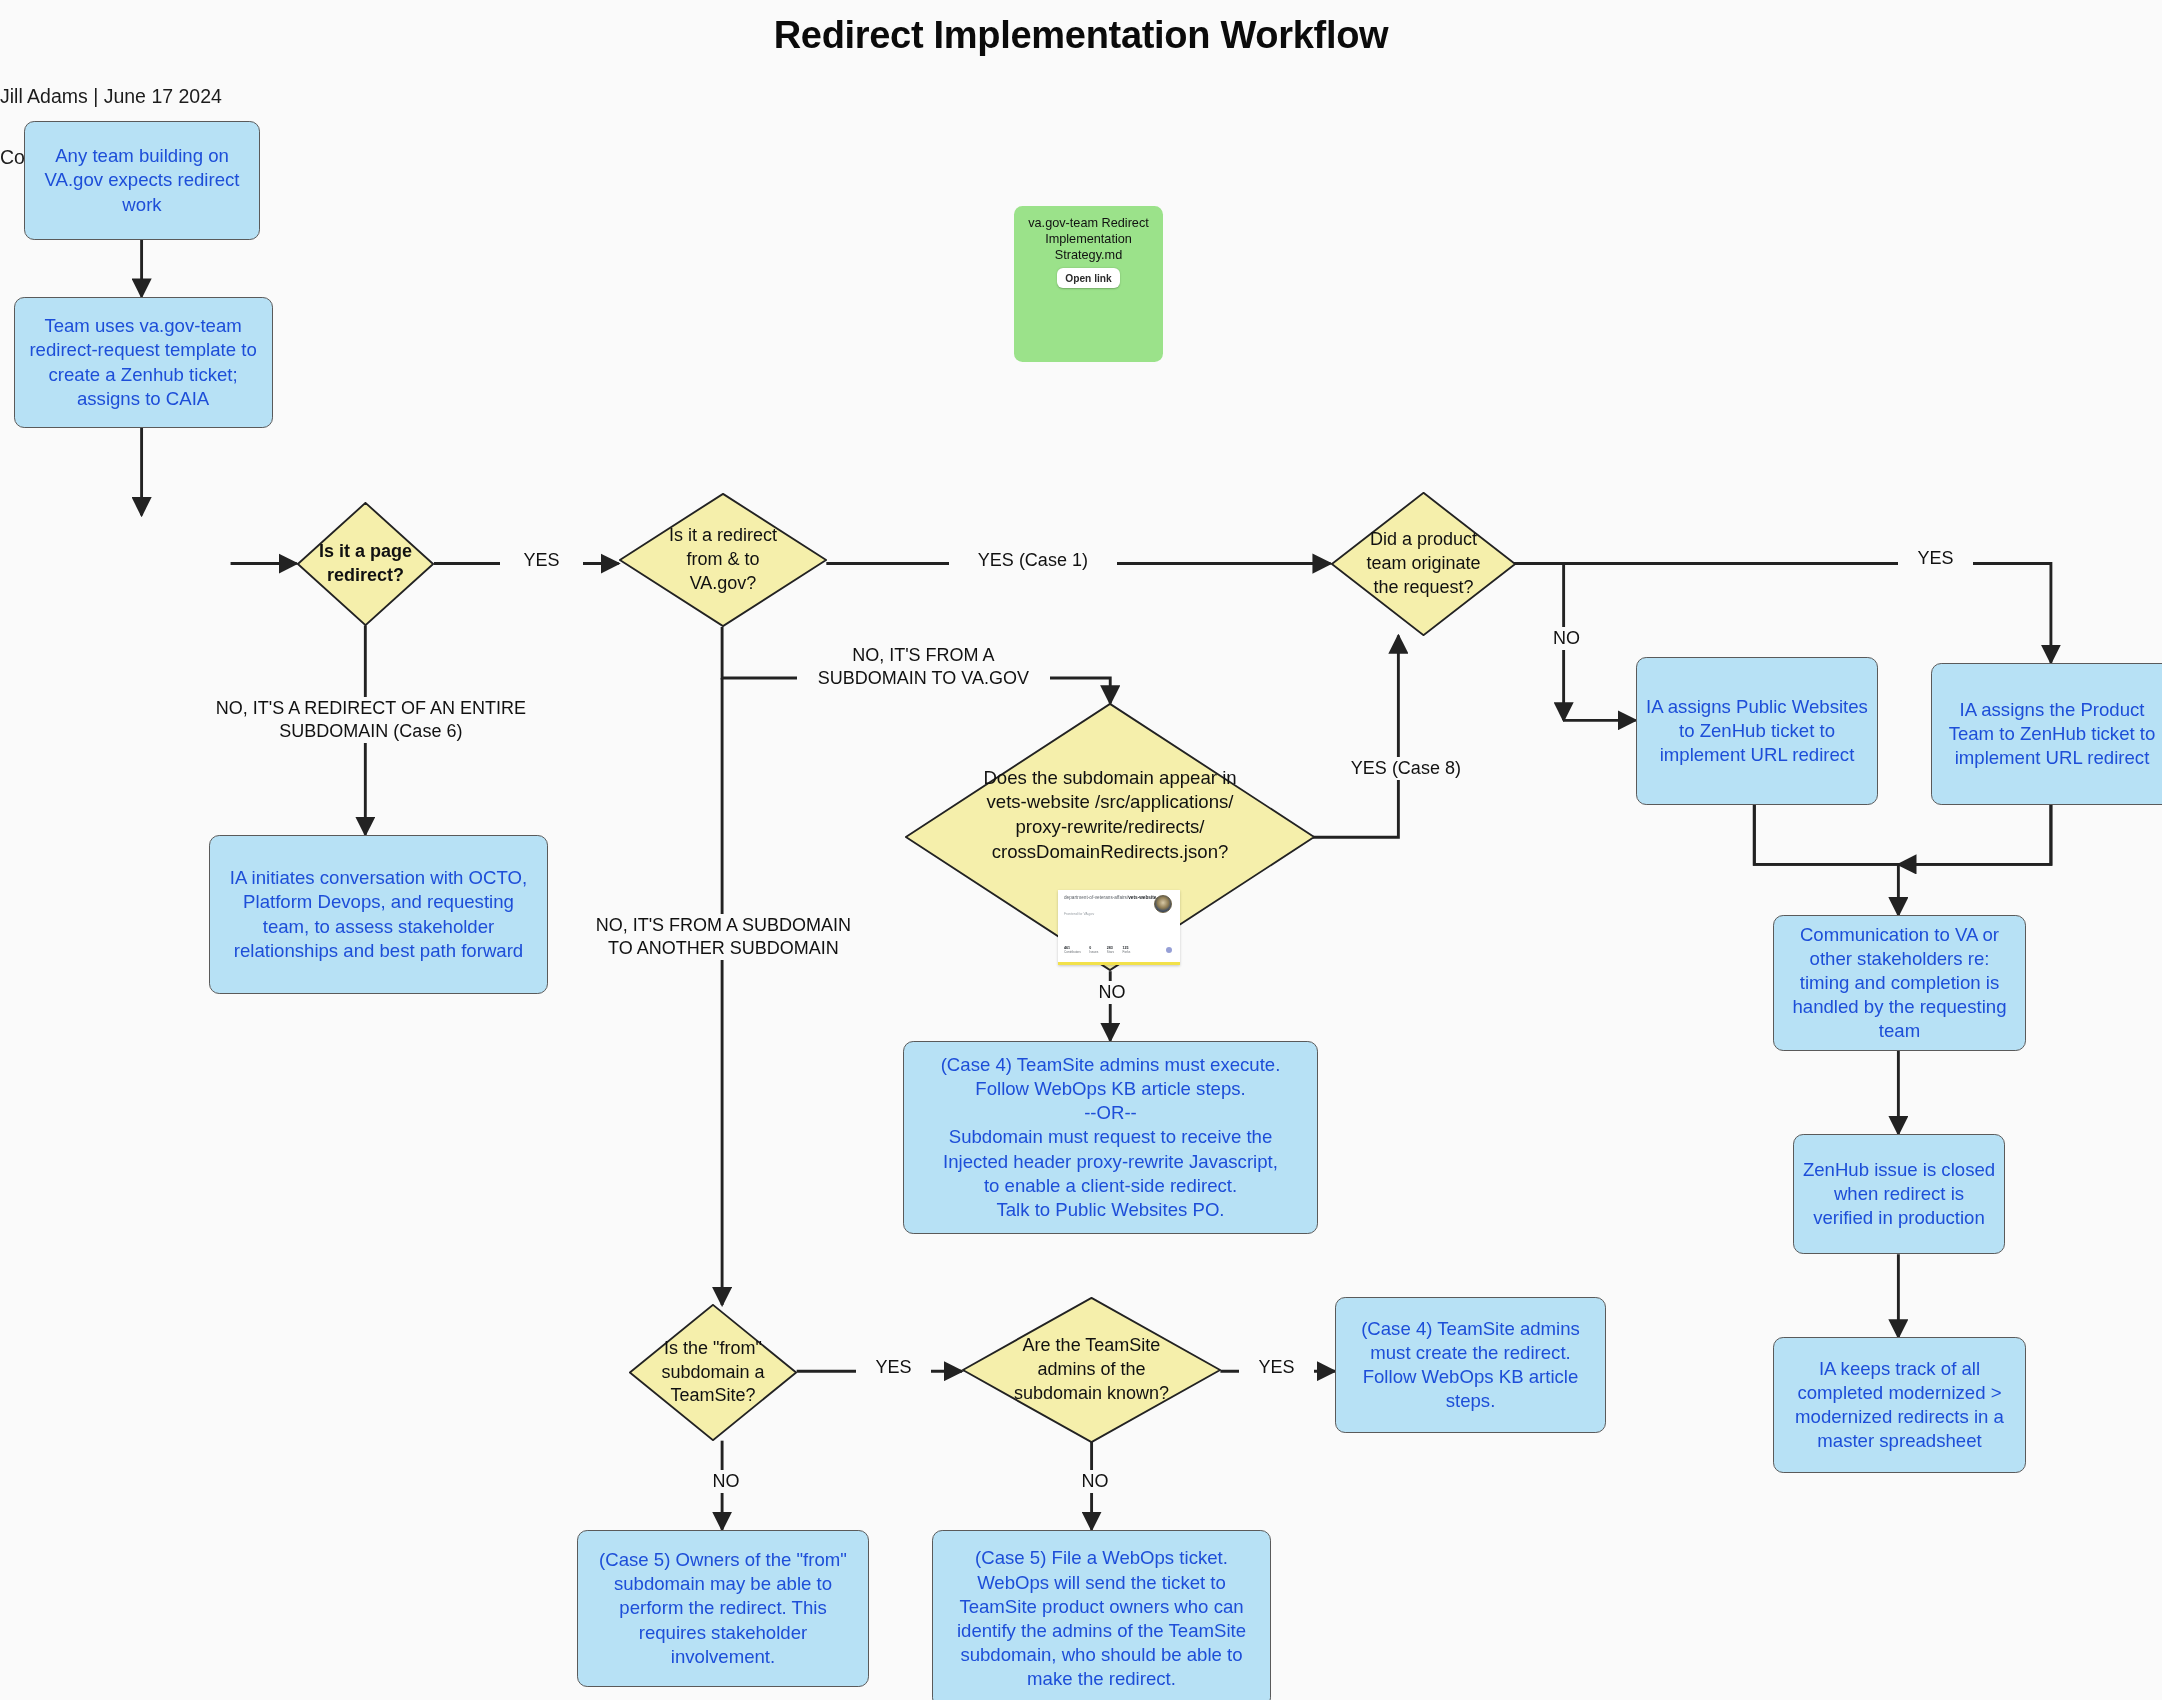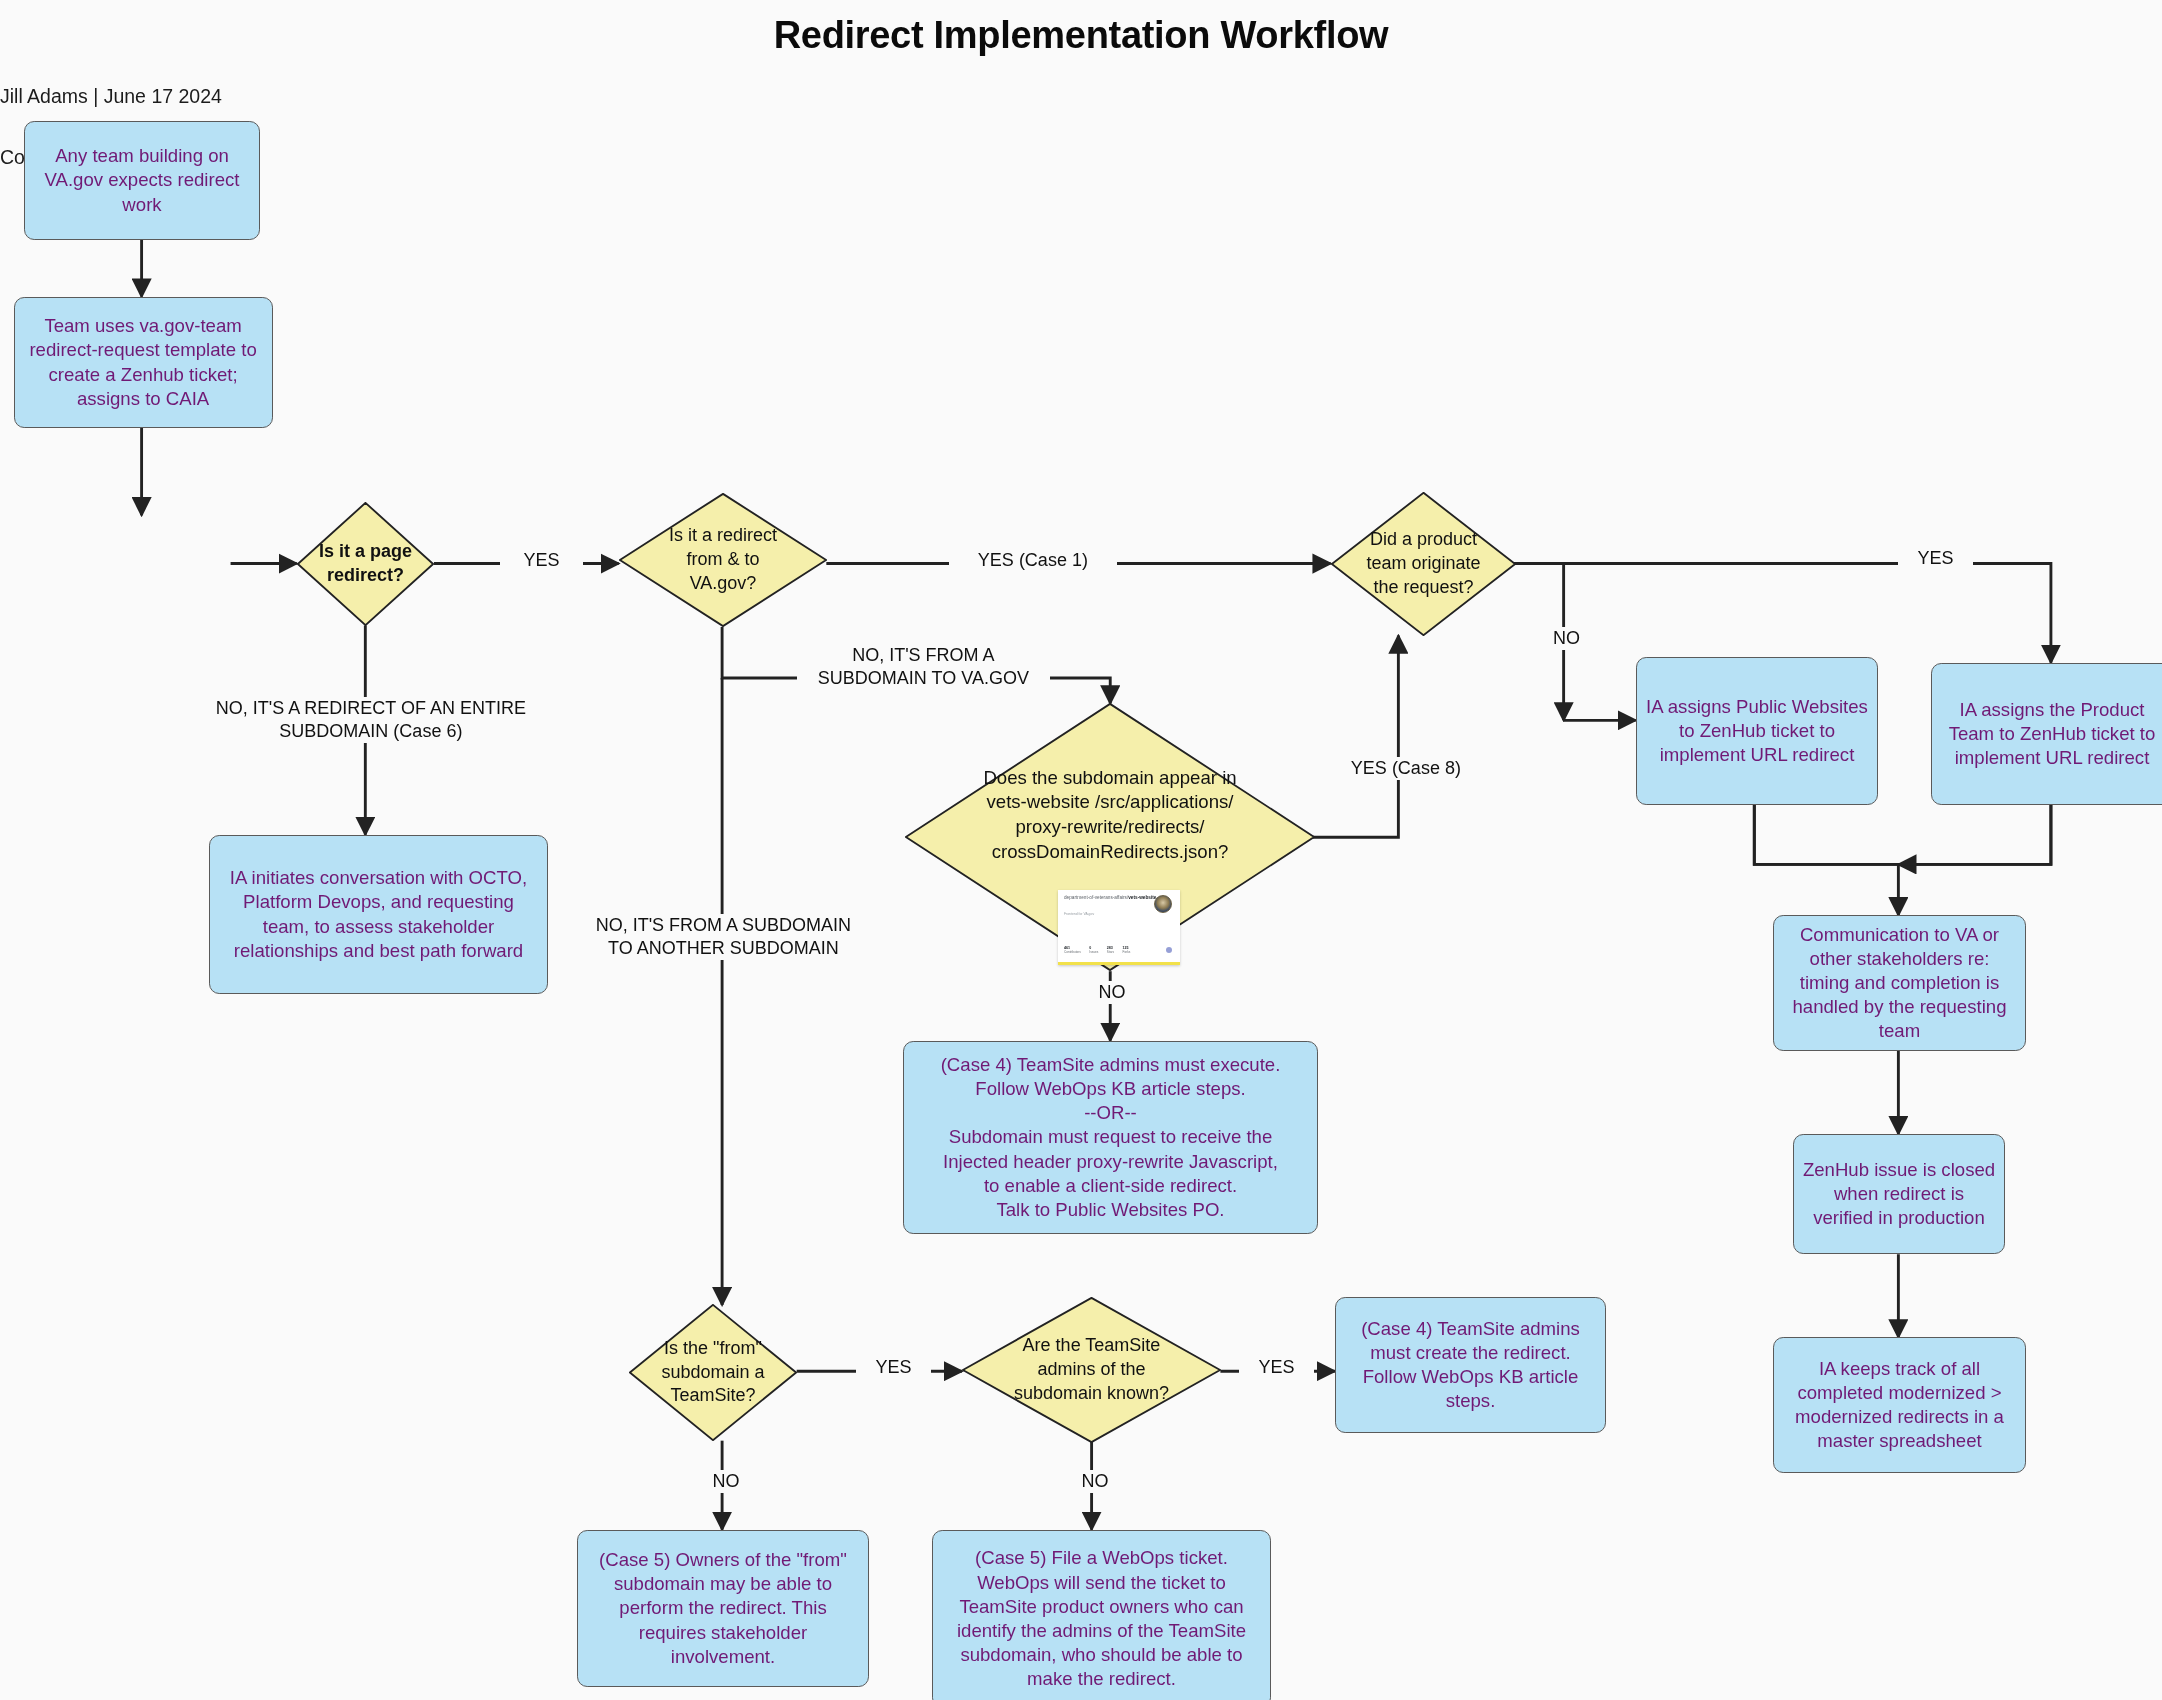--- a/index.html
+++ b/index.html
@@ -22,21 +22,21 @@
     height: 1700px;
     pointer-events: none;
   }
   .node {
     position: absolute;
     box-sizing: border-box;
     display: flex;
     align-items: center;
     justify-content: center;
     text-align: center;
-    color: #701a75;
+    color: #1d4ed8;
   }
   .box {
     background: #b7e1f5;
     border: 1.4px solid #5a5a5a;
     border-radius: 10.2px;
     padding: 5.1px 8.5px;
     line-height: 1.30;
   }
   .box-inner {
     width: 100%;
@@ -217,20 +217,27 @@
       <path d="M 2420,950 L 2420,1020 L 2240,1020"></path>
     </g>
   </svg>
 
   <div class="title" style="left:0; top:13.6px; width:2162px; font-size:38px;">Redirect Implementation Workflow</div>
 
   <div class="subtitle" style="left:0; top:85px; width:2162px; font-size:19.5px;">Jill Adams | June 17 2024</div>
 
   <div class="correlated" style="left:0; top:146px; width:2162px; font-size:19.5px;">Correlated documentation:</div>
 
+  <div class="doc-card" style="left:1014px; top:206px; width:149px; height:147px; font-size:12.7px;">
+    <div>va.gov-team
+Redirect
+Implementation
+Strategy.md</div>
+    <div class="open-link-btn">Open link</div>
+  </div>
 
   <div class="node box" style="left:24px; top:121px; width:236px; height:119px; font-size:18.6px;">
     <span class="box-inner">Any team building on VA.gov expects redirect work</span>
   </div>
 
   <div class="node box" style="left:13.6px; top:297px; width:259px; height:131px; font-size:18.6px;">
     <span class="box-inner">Team uses va.gov-team redirect-request template to create a Zenhub ticket; assigns to CAIA</span>
   </div>
 
 

